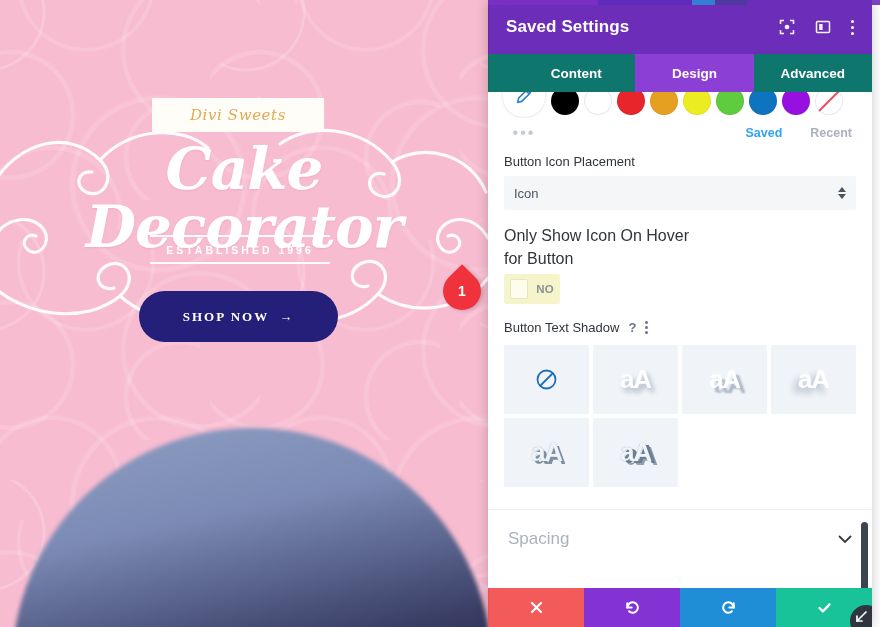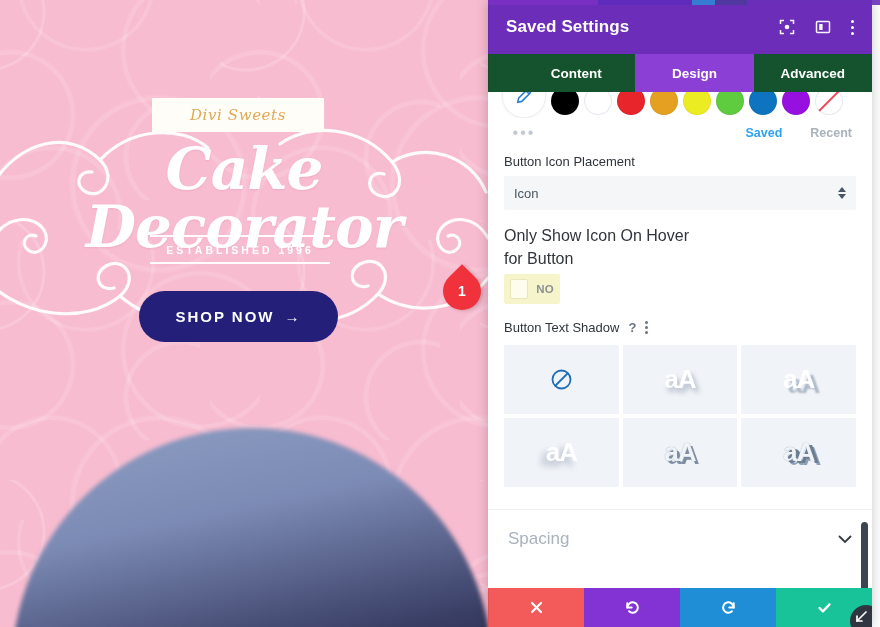--- a/index.html
+++ b/index.html
@@ -66,22 +66,22 @@
   .hero-est-wrap .rule { height: 2px; background: #fff; opacity: .95; }
   .hero-est {
     font-size: 10.5px; letter-spacing: 3px; color: #fff; font-weight: bold;
     padding: 7px 0 6px 0;
   }
   .shop-btn {
     position: absolute; left: 139px; top: 291px;
     width: 199px; height: 51px; border-radius: 26px;
     background: #24207a;
     color: #fff; border: none; cursor: pointer;
-    font-family: Liberation Sans, sans-serif;
-    font-weight: bold; font-size: 15px; letter-spacing: 2px;
+    font-family: Liberation Serif, serif;
+    font-weight: bold; font-size: 13px; letter-spacing: 2px;
     display: flex; align-items: center; justify-content: center; gap: 10px;
   }
   .cake-circle {
     position: absolute; left: 12px; top: 428px;
     width: 480px; height: 480px; border-radius: 50%;
     overflow: hidden;
     background:
       radial-gradient(ellipse 70% 40% at 20% 86%, rgba(255,120,130,.55), transparent 60%),
       radial-gradient(ellipse 60% 35% at 62% 92%, rgba(250,250,250,.75), transparent 62%),
       radial-gradient(ellipse 55% 30% at 88% 84%, rgba(255,255,255,.6), transparent 60%),
@@ -139,21 +139,21 @@
     flex: 0 0 auto;
   }
   .panel-title {
     color: #fff; font-size: 17px; font-weight: bold; flex: 1;
     letter-spacing: .1px;
   }
   .hdr-icons { display: flex; align-items: center; gap: 20px; }
   .hdr-ico { width: 16px; height: 16px; cursor: pointer; opacity: .95; display:block; }
 
   .panel-tabs {
-    height: 38px; background: #14532d;
+    height: 38px; background: #0f766e;
     display: flex; flex: 0 0 auto; padding-left: 29px;
   }
   .tab {
     flex: 1; display: flex; align-items: center; justify-content: center;
     color: #fff; font-size: 13.5px; font-weight: bold; cursor: pointer;
   }
   .tab.active { background: #8b3fd4; }
 
   .panel-body {
     flex: 1 1 auto; position: relative; overflow: hidden; background: #fff;
@@ -210,21 +210,21 @@
   .toggle-knob { width: 28px; height: 20px; background: #fdfced; border: 1px solid #eae5bb; border-radius: 2px; }
   .toggle-state { font-size: 11.5px; font-weight: bold; color: #8e9096; margin-left: 8px; letter-spacing: .3px; }
 
   .shadow-section { padding: 16px 16px 0 16px; }
   .shadow-head { display: flex; align-items: center; gap: 9px; margin-bottom: 10px; }
   .shadow-title { font-size: 13px; color: #30353c; }
   .help-ico { font-size: 13px; color: #6b7480; font-weight: bold; cursor: pointer; }
   .kebab { cursor: pointer; display: flex; flex-direction: column; gap: 2px; }
   .kebab i { width: 3px; height: 3px; border-radius: 50%; background: #6b7480; display: block; }
 
-  .shadow-grid { display: grid; grid-template-columns: repeat(3, 1fr); gap: 4px; }
+  .shadow-grid { display: grid; grid-template-columns: repeat(4, 1fr); gap: 4px; }
   .shadow-cell {
     height: 69px; background: #f0f3f7; display: flex; align-items: center; justify-content: center;
     cursor: pointer; border-radius: 1px;
   }
   .aa { font-size: 26px; font-weight: bold; color: #ffffff; font-family: "Liberation Sans", sans-serif; letter-spacing: -1px; }
   .aa.s1 { text-shadow: 3px 4px 5px rgba(90,110,140,.45); }
   .aa.s2 { text-shadow: 5px 5px 2px rgba(90,110,140,.45); }
   .aa.s3 { text-shadow: -5px 5px 6px rgba(90,110,140,.40); }
   .aa.s4 { color: #f0f3f7; text-shadow: 0 0 1px #8899ad, 3px 3px 0 #7e8ea3; }
   .aa.s5 { color: #f0f3f7; text-shadow: 0 0 1px #8899ad, 4px 2px 0 #6c7c91, 6px 4px 0 #8ea0b5; }

